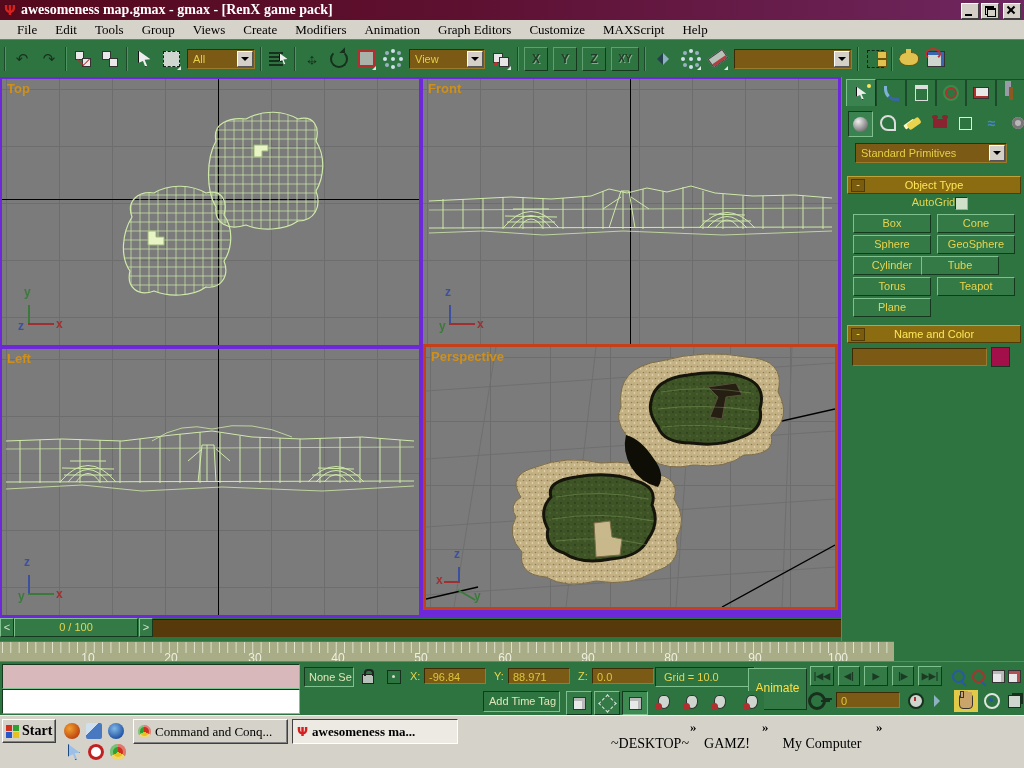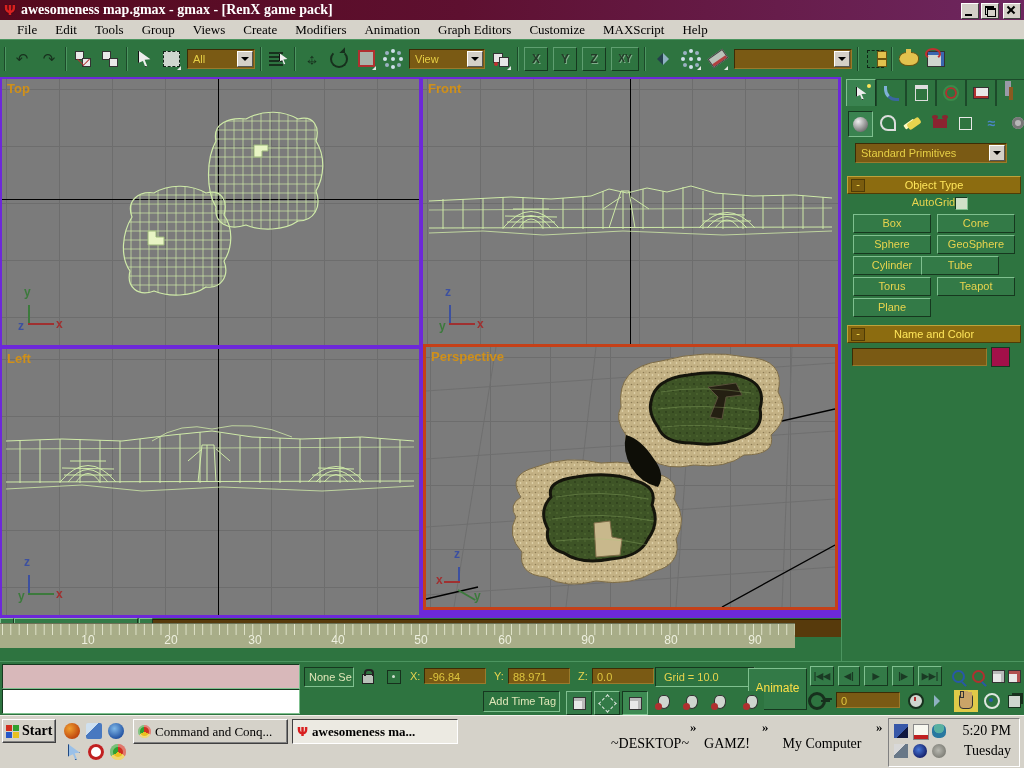--- a/index.html
+++ b/index.html
@@ -121,21 +121,21 @@
   .namefield{position:absolute;left:10px;top:271px;width:133px;height:16px;background:#7a5a14;border:1px solid;border-color:#3c2c06 #9a7a2c #9a7a2c #3c2c06;}
   .colorswatch{position:absolute;left:149px;top:270px;width:17px;height:18px;background:#a31049;border:1px solid #16381f;}
 
   
   #trackrow{position:absolute;left:0;top:618px;width:841px;height:19px;background:#2e7440;}
   .tb-arrow{position:absolute;top:0;width:14px;height:19px;background:#337a47;border:1px solid;border-color:#7fc08f #16381f #16381f #7fc08f;
     color:#cfe6cf;text-align:center;line-height:17px;font-size:11px;box-sizing:border-box;}
   #tb-slider{position:absolute;left:14px;top:0;width:124px;height:19px;background:#337a47;border:1px solid;border-color:#7fc08f #16381f #16381f #7fc08f;
     color:#e8d44e;text-align:center;line-height:17px;box-sizing:border-box;font-size:11px;}
   #tb-track{position:absolute;left:153px;top:1px;width:688px;height:17px;background:#573a0c;border-top:1px solid #2d1d04;}
-  #ruler{position:absolute;left:0;top:623px;width:795px;height:24px;background:#a8ad88;border-top:1px solid #6b7055;overflow:hidden;}
+  #ruler{position:absolute;left:0;top:641px;width:894px;height:24px;background:#a8ad88;border-top:1px solid #6b7055;overflow:hidden;}
   #ruler .ticks{position:absolute;left:2px;top:0;width:100%;height:11px;
     background-image:linear-gradient(90deg,#e2e5cc 1px,transparent 1px);background-size:8.35px 100%;}
   .rnum{position:absolute;top:9px;transform:translateX(-50%);color:#eef0df;font-size:12px;}
 
   
   #statusbar{position:absolute;left:0;top:661px;width:1024px;height:54px;background:#2e7440;border-top:1px solid #4c9560;}
   .listener-pink{position:absolute;left:2px;top:2px;width:296px;height:23px;background:#d8b8ba;border:1px solid;border-color:#16381f #7fc08f #7fc08f #16381f;}
   .listener-white{position:absolute;left:2px;top:27px;width:296px;height:23px;background:#fff;border:1px solid;border-color:#16381f #7fc08f #7fc08f #16381f;}
   .sunken{background:#2e7440;border:1px solid;border-color:#16381f #7fc08f #7fc08f #16381f;box-sizing:border-box;color:#dfe6b8;}
   #sel-box{position:absolute;left:304px;top:5px;width:50px;height:20px;line-height:18px;padding-left:4px;overflow:hidden;white-space:nowrap;}
@@ -680,25 +680,15 @@
       <span>awesomeness ma...</span>
     </div>
 
     <span class="tchev" style="left:690px;top:3px;">»</span>
     <span class="tlabel" style="left:650px;">~DESKTOP~</span>
     <span class="tchev" style="left:762px;top:3px;">»</span>
     <span class="tlabel" style="left:727px;">GAMZ!</span>
     <span class="tchev" style="left:876px;top:3px;">»</span>
     <span class="tlabel" style="left:822px;">My Computer</span>
 
-    <div id="tray">
-      <span class="trayic" style="left:5px;top:5px;background:linear-gradient(135deg,#3858a8 60%,#101840 60%);"></span>
-      <span class="trayic" style="left:24px;top:5px;background:linear-gradient(#f8f8f0 70%,#c02020 70%);border:1px solid #888;"></span>
-      <span class="trayic" style="left:43px;top:5px;background:radial-gradient(circle at 50% 30%,#58b0a0 40%,#2878a0 45%);border-radius:40%;"></span>
-      <span class="trayic" style="left:5px;top:25px;background:linear-gradient(135deg,#d8d8d8 40%,#687888 40%);"></span>
-      <span class="trayic" style="left:24px;top:25px;background:radial-gradient(circle at 40% 40%,#4878d8,#101860 80%);border-radius:50%;"></span>
-      <span class="trayic" style="left:43px;top:25px;background:radial-gradient(circle at 45% 45%,#b8b8b0,#787870 80%);border-radius:50%;"></span>
-      <span class="time">5:20 PM</span>
-      <span class="day">Tuesday</span>
-    </div>
   </div>
 
 </div>
 
 </body></html>

